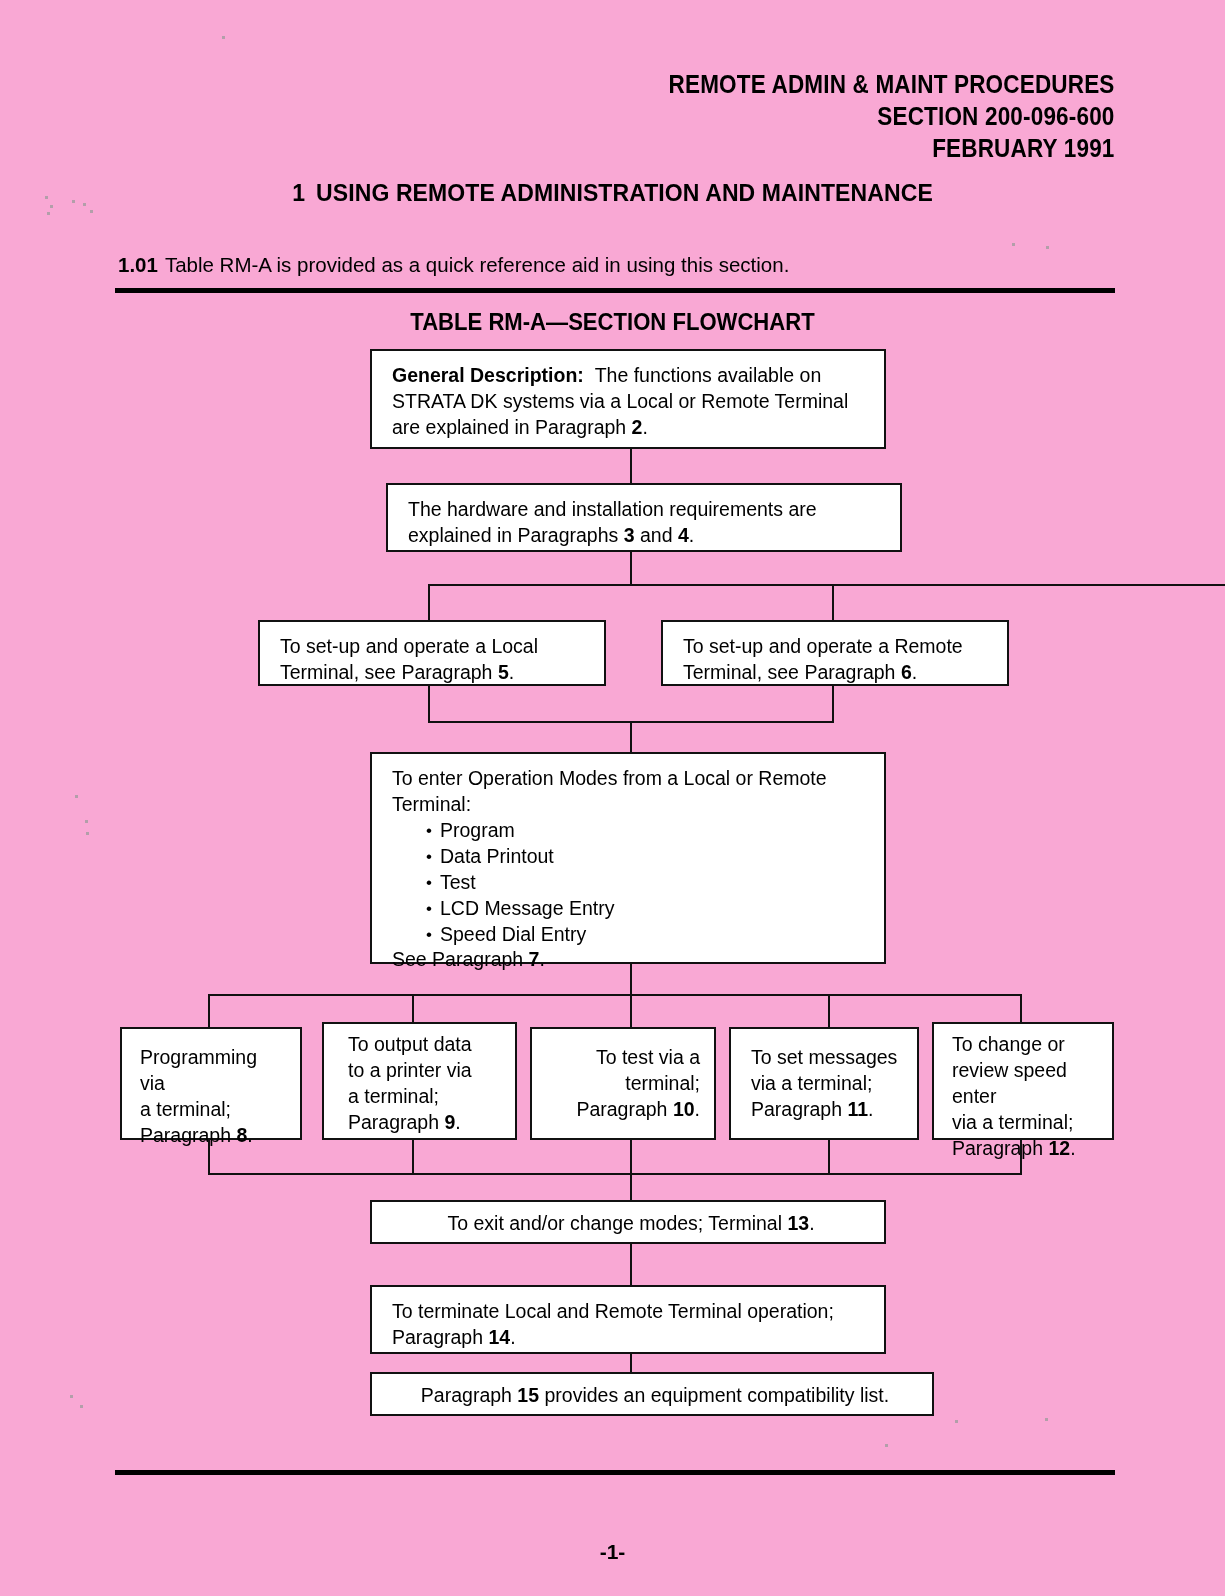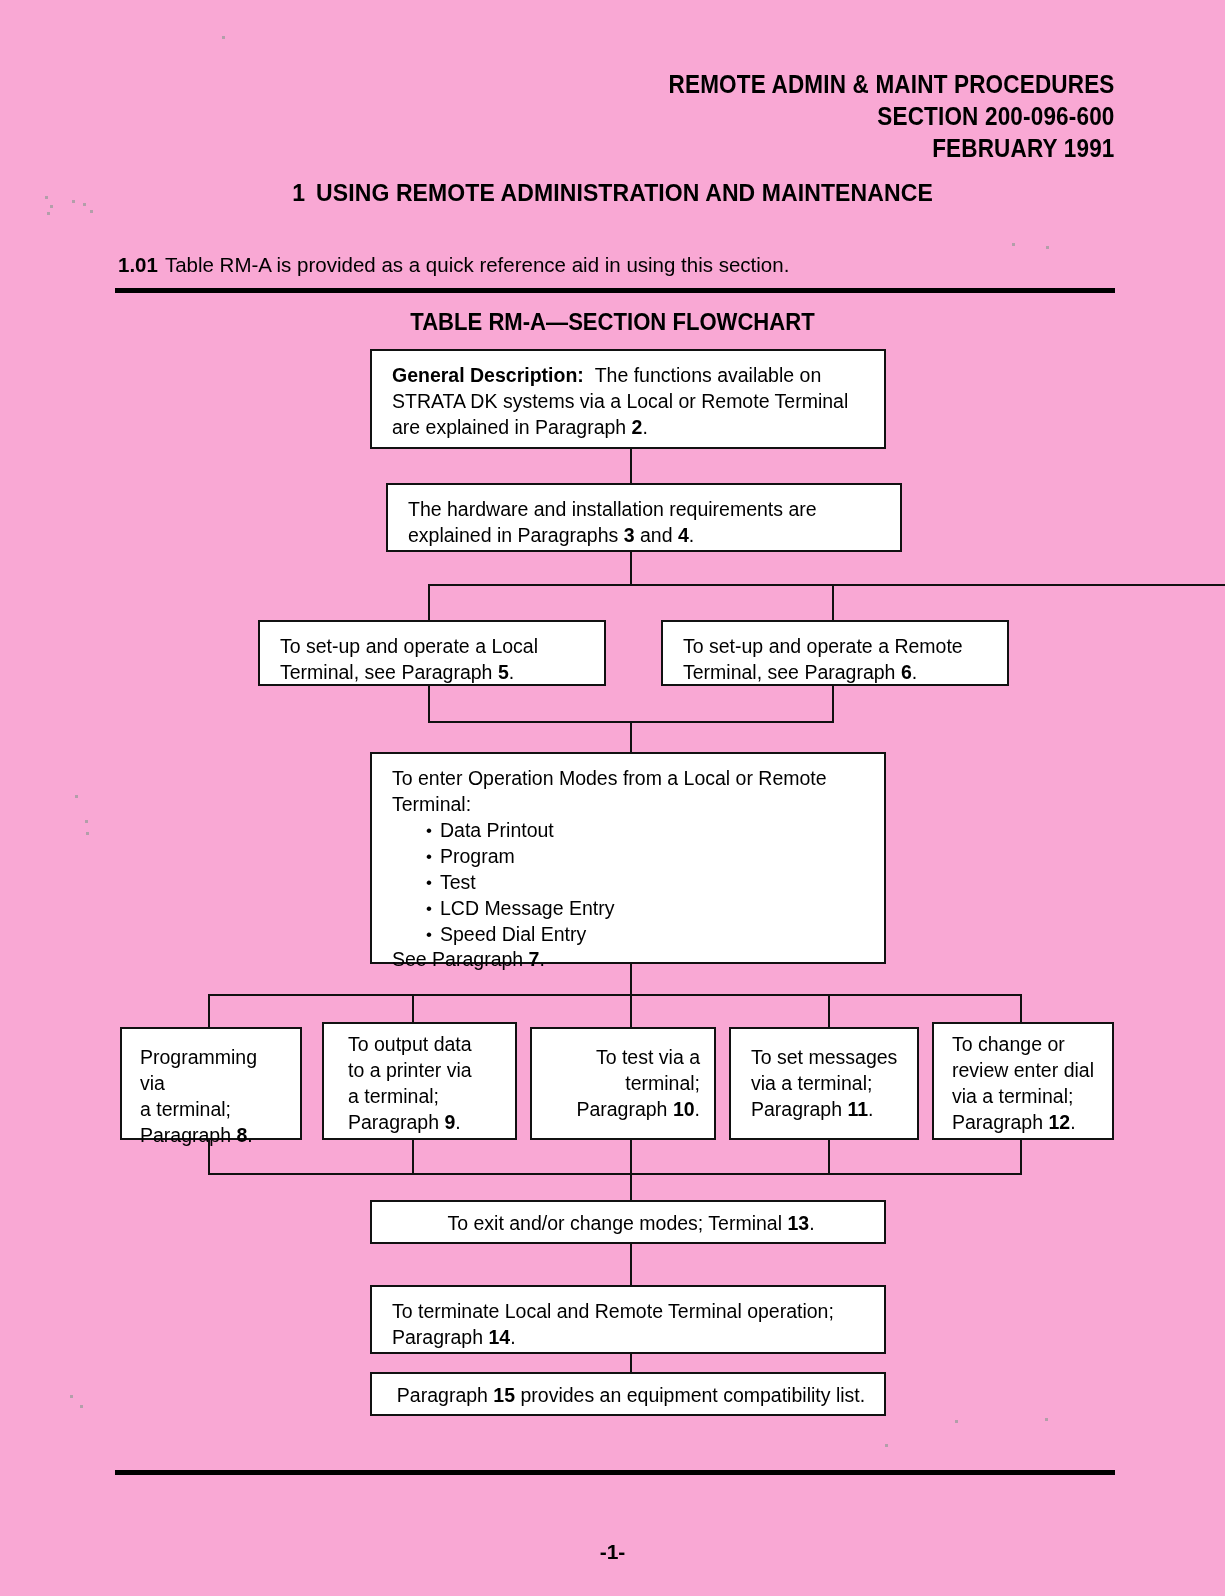--- a/index.html
+++ b/index.html
@@ -205,22 +205,22 @@
   <div class="vline" style="left:428px; top:686px; height:36px;"></div>
   <div class="vline" style="left:832px; top:686px; height:36px;"></div>
   <div class="hline" style="left:428px; top:721px; width:406px;"></div>
   <div class="vline" style="left:630px; top:721px; height:32px;"></div>
 
   <div class="fbox" style="left:370px; top:752px; width:516px; height:212px;">
     <div class="inner">
       <div>To enter Operation Modes from a Local or Remote</div>
       <div>Terminal:</div>
       <ul class="bullets">
+        <li>Program</li>
         <li>Data Printout</li>
-        <li>Program</li>
         <li>Test</li>
         <li>LCD Message Entry</li>
         <li>Speed Dial Entry</li>
       </ul>
       <div><span>See Paragraph </span><b>7</b><span>.</span></div>
     </div>
   </div>
 
   <div class="vline" style="left:630px; top:964px; height:31px;"></div>
   <div class="hline" style="left:208px; top:994px; width:814px;"></div>
@@ -259,21 +259,21 @@
     <div class="inner" style="padding-top:16px;">
       <div>To set messages</div>
       <div>via a terminal;</div>
       <div><span>Paragraph </span><b>11</b><span>.</span></div>
     </div>
   </div>
 
   <div class="fbox" style="left:932px; top:1022px; width:182px; height:118px;">
     <div class="inner" style="padding-left:18px;padding-top:8px;">
       <div>To change or</div>
-      <div>review enter dial</div>
+      <div>review speed enter</div>
       <div>via a terminal;</div>
       <div><span>Paragraph </span><b>12</b><span>.</span></div>
     </div>
   </div>
 
   <div class="vline" style="left:208px; top:1140px; height:34px;"></div>
   <div class="vline" style="left:412px; top:1140px; height:34px;"></div>
   <div class="vline" style="left:630px; top:1140px; height:34px;"></div>
   <div class="vline" style="left:828px; top:1140px; height:34px;"></div>
   <div class="vline" style="left:1020px; top:1140px; height:34px;"></div>
@@ -290,21 +290,21 @@
 
   <div class="fbox" style="left:370px; top:1285px; width:516px; height:69px;">
     <div class="inner">
       <div>To terminate Local and Remote Terminal operation;</div>
       <div><span>Paragraph </span><b>14</b><span>.</span></div>
     </div>
   </div>
 
   <div class="vline" style="left:630px; top:1354px; height:19px;"></div>
 
-  <div class="fbox center" style="left:370px; top:1372px; width:516px; height:44px;">
+  <div class="fbox center" style="left:370px; top:1372px; width:564px; height:44px;">
     <div class="inner" style="padding-top:9px;">
       <div><span>Paragraph </span><b>15</b><span> provides an equipment compatibility list.</span></div>
     </div>
   </div>
 
   <div class="page-number">-1-</div>
 
   <div class="speck" style="left:45px;  top:196px;"></div>
   <div class="speck" style="left:50px;  top:205px;"></div>
   <div class="speck" style="left:47px;  top:212px;"></div>

